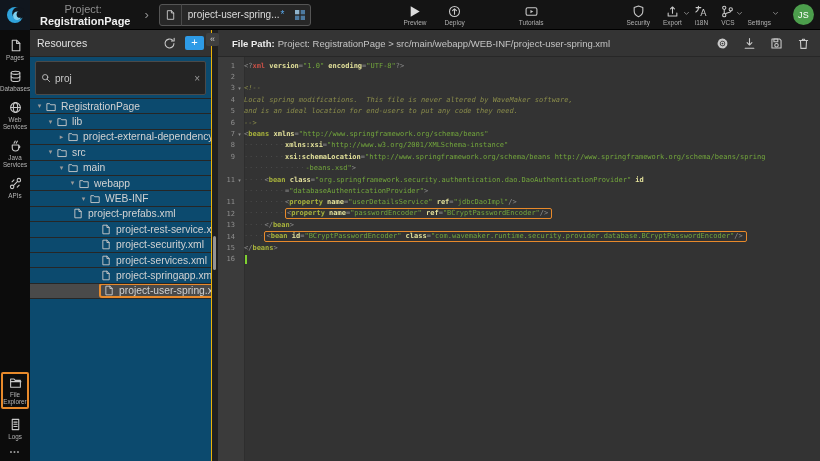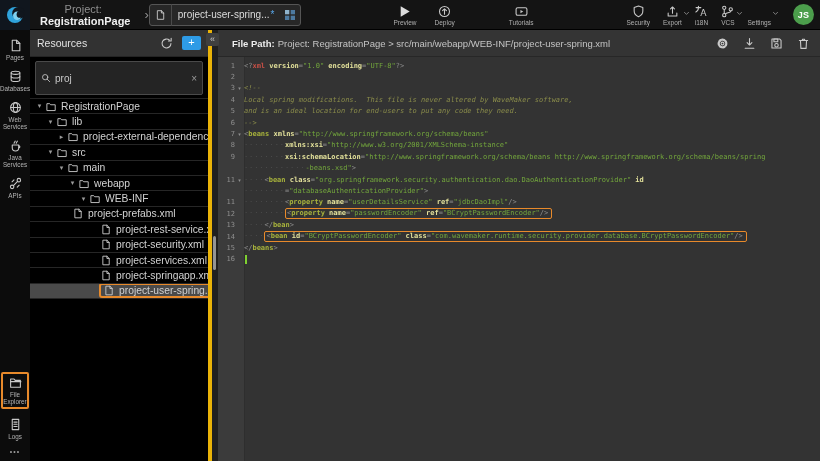--- a/index.html
+++ b/index.html
@@ -7,48 +7,48 @@
   #app{position:relative;width:820px;height:461px;background:#333;overflow:hidden;
        font-family:"Liberation Sans",sans-serif;color:#ccc;-webkit-font-smoothing:antialiased;}
 
   
   #topbar{position:absolute;top:0;left:0;right:0;height:30px;background:#141414;display:flex;align-items:center;border-bottom:1px solid #000;}
   #logo{width:30px;height:30px;background:#10161e;display:flex;align-items:center;justify-content:center;flex:0 0 auto;}
   #project-block{display:flex;align-items:center;margin-left:10px;font-size:11px;white-space:nowrap;flex-direction:column;}
   #project-label{color:#8f8f8f;margin-right:4px;}
   #project-name{color:#f0f0f0;font-weight:600;}
   .big-chev{color:#8f8f8f;font-size:13px;margin:0 0 0 14px;}
-  #file-tab{display:flex;align-items:center;height:22px;border:1px solid #555;border-radius:3px;background:#272727;}
+  #file-tab{display:flex;align-items:center;height:22px;margin-left:10px;border:1px solid #555;border-radius:3px;background:#272727;}
   #file-tab .cell-icon{width:22px;height:100%;display:flex;align-items:center;justify-content:center;border-right:1px solid #4a4a4a;}
   #file-tab .cell-name{padding:0 6px;font-size:10px;color:#dcdcdc;white-space:nowrap;}
   #file-tab .mod-star{color:#58a6e8;font-size:10px;vertical-align:top;margin-left:1px;}
   #file-tab .cell-grid{width:22px;height:100%;display:flex;align-items:center;justify-content:center;}
   #actions-left{display:flex;align-items:flex-start;margin-left:92px;}
   #actions-right{display:flex;align-items:flex-start;margin-left:auto;margin-right:6px;}
   .action{display:flex;flex-direction:column;align-items:center;margin:2px 0 0 0;cursor:default;position:relative;}
   #actions-left .action + .action{margin-left:18px;}
   #actions-left .action[data-name="tutorials-button"]{margin-left:54px;}
   #actions-right .action + .action{margin-left:13px;}
   .action .lbl{font-size:6.5px;color:#b0b0b0;margin-top:1px;white-space:nowrap;}
   .action .caret{position:absolute;right:-8px;top:5px;width:7px;height:7px;}
-  #avatar{width:21px;height:21px;border-radius:50%;background:#4C9E4C;color:#fff;font-size:9px;font-weight:bold;
+  #avatar{width:21px;height:21px;border-radius:50%;background:#4C9E4C;color:#fff;font-size:9px;font-weight:normal;
           display:flex;align-items:center;justify-content:center;margin:0 6px 0 16px;letter-spacing:.3px;}
 
   
   #rail{position:absolute;top:30px;left:0;bottom:0;width:30px;background:#0c0c0c;display:flex;flex-direction:column;align-items:center;}
   .rail-item{width:28px;display:flex;flex-direction:column;align-items:center;margin-top:9px;position:relative;cursor:default;}
   .rail-item .lbl{font-size:6.3px;line-height:7px;color:#b5b5b5;text-align:center;margin-top:2px;}
   .rail-item .ico{width:13px;height:13px;}
   #rail-spacer{flex:1;}
   .rail-item.active{border:2px solid #E88A2B;border-radius:2px;padding:2px 0;margin-top:0;}
   .rail-item.active::before{content:"";position:absolute;left:-13px;top:0;bottom:0;width:3px;background:#2E9BE6;}
   #rail-more{margin:8px 0 6px;color:#9a9a9a;font-size:7px;letter-spacing:1px;}
 
   
-  #resources{position:absolute;top:30px;left:30px;bottom:0;width:182px;background:#000000;border-right:4px solid #eab308;}
+  #resources{position:absolute;top:30px;left:30px;bottom:0;width:182px;background:#0c4a6e;border-right:1px solid #eab308;}
   #res-header{height:27px;display:flex;align-items:center;padding:0 7px;background:#323232;border-bottom:1px solid #242424;}
   #res-title{font-size:10.5px;color:#e2e2e2;flex:1;}
   #refresh-btn{width:13px;height:13px;margin-right:9px;}
   #add-btn{width:19px;height:14px;background:#2E9BE6;border-radius:2px;color:#fff;font-size:11px;line-height:12px;text-align:center;}
   #search-row{padding:4px 5px 3px;}
   #search-box{height:34px;border:1px solid #4a4a4a;background:#242424;border-radius:2px;display:flex;align-items:center;padding:0 5px;}
   #search-box .ico{width:10px;height:10px;}
   #search-input{flex:1;background:transparent;border:none;outline:none;color:#c9c9c9;font-size:10px;padding:0 4px;font-family:"Liberation Sans",sans-serif;}
   #search-clear{color:#9a9a9a;font-size:10px;}
   #tree{border-top:1px solid #242424;}

